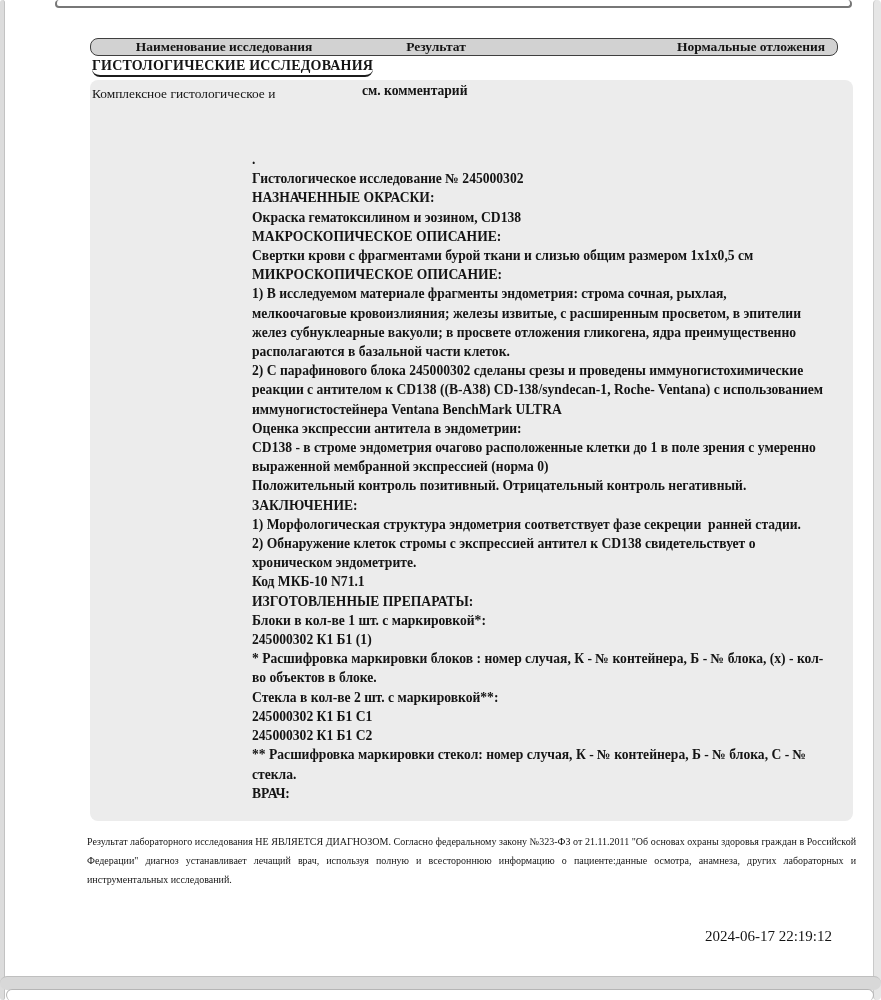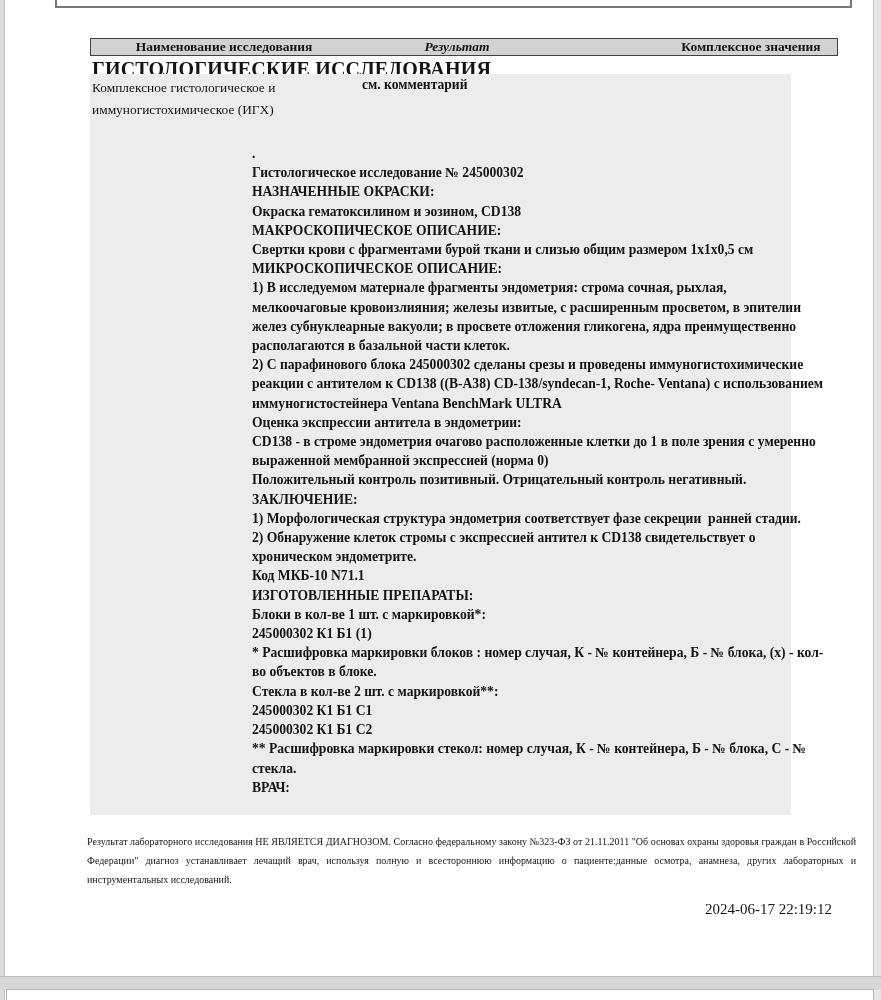--- a/index.html
+++ b/index.html
@@ -1,76 +1,75 @@
 <!DOCTYPE html>
 <html style="--text: #141414; --header_fill: #d2d2d2; --block_fill: #ececec; --border_dark: #3f3f3f; --edge: #dcdcdc; --gap: #d8d8d8;"><head>
 <meta charset="utf-8">
 <style>
   html,body{margin:0;padding:0;}
   body{
     width:881px;height:1000px;position:relative;overflow:hidden;
     background:#ffffff;color:var(--text,#141414);
     font-family:"Liberation Serif", serif;
   }
-  .abs{position:absolute;}
+  .abs{position:absolute;border-radius:8px;}
   
   .edge-left{left:0;top:0;width:4px;height:1000px;background:var(--edge,#dcdcdc);border-right:1px solid #c2c2c2;}
   .edge-right{right:0;top:0;width:7px;height:1000px;background:#e6e6e6;border-left:1px solid #c9c9c9;}
   
   .top-remnant{left:55px;top:0;width:793px;height:6px;background:#ffffff;
     border-left:2px solid #777;border-right:2px solid #777;border-bottom:2px solid #777;}
   
   .thead{left:90px;top:38px;width:746px;height:16px;line-height:16px;
     background:var(--header_fill,#d2d2d2);border:1.5px solid var(--border_dark,#3f3f3f);
     font-weight:bold;font-size:13.5px;}
   .thead .col{position:absolute;top:0;text-align:center;white-space:nowrap;}
   .col1{left:8px;width:250px;}
-  .col2{left:296px;width:140px;font-style:italic;}
+  .col2{left:275px;width:140px;}
   .col3{left:475px;width:110px;margin-top:42px;}
   .col4{left:580px;width:160px;}
   
-  .section-title{left:92px;top:58px;font-weight:bold;font-size:20px;letter-spacing:.2px;
+  .section-title{left:92px;top:58px;font-weight:bold;font-size:14px;letter-spacing:.2px;
     border-bottom:2px solid #1c1c1c;padding-bottom:1px;}
   
-  .block{left:90px;top:74px;width:701px;height:741px;background:var(--block_fill,#ececec);}
+  .block{left:90px;top:80px;width:763px;height:741px;background:var(--block_fill,#ececec);}
   .test-name{position:absolute;left:2px;top:3px;width:255px;font-size:13.4px;line-height:21.8px;}
   .test-name div{white-space:nowrap;}
   .result{position:absolute;left:272px;top:3px;font-weight:bold;font-size:13.6px;text-align:right;}
   .comment{position:absolute;left:162px;top:70px;width:572px;
     font-weight:bold;font-size:13.6px;line-height:19.2px;}
   .comment div{white-space:pre-wrap;}
   
   .disclaimer{left:87px;top:832px;width:769px;font-size:10px;line-height:19px;text-align:justify;}
-  .timestamp{left:87px;top:901px;width:745px;text-align:right;font-size:15px;}
+  .timestamp{left:87px;top:928px;width:745px;text-align:right;font-size:15px;}
   
   .page-gap{left:0;top:976px;width:881px;height:13px;background:var(--gap,#d8d8d8);border-top:1px solid #bfbfbf;}
   .next-page{left:6px;top:989px;width:866px;height:11px;background:#ffffff;
     border:1px solid #b5b5b5;border-bottom:none;}
 </style>
 </head>
 <body>
 
 <div class="abs edge-left"></div>
 <div class="abs edge-right"></div>
 
 <div class="abs top-remnant"></div>
 
 <div class="abs thead">
   <div class="col col1">Наименование исследования</div>
   <div class="col col2">Результат</div>
   <div class="col col3">Ед. изм.</div>
-  <div class="col col4">Комплексное значения</div>
+  <div class="col col4">Нормальные отложения</div>
 </div>
 
 <div class="abs section-title">ГИСТОЛОГИЧЕСКИЕ ИССЛЕДОВАНИЯ</div>
 
 <div class="abs block">
   <div class="test-name">
       <div>Комплексное гистологическое и</div>
-      <div>иммуногистохимическое (ИГХ)</div>
     </div>
   <div class="result">см. комментарий</div>
   <div class="comment">
     <div>.</div>
     <div><div>Гистологическое исследование № 245000302</div><div>НАЗНАЧЕННЫЕ ОКРАСКИ:</div><div>Окраска гематоксилином и эозином, CD138</div><div>МАКРОСКОПИЧЕСКОЕ ОПИСАНИЕ:</div><div>Свертки крови с фрагментами бурой ткани и слизью общим размером 1х1х0,5 см</div><div>МИКРОСКОПИЧЕСКОЕ ОПИСАНИЕ:</div><div>1) В исследуемом материале фрагменты эндометрия: строма сочная, рыхлая, мелкоочаговые кровоизлияния; железы извитые, с расширенным просветом, в эпителии желез субнуклеарные вакуоли; в просвете отложения гликогена, ядра преимущественно располагаются в базальной части клеток.</div><div>2) С парафинового блока 245000302 сделаны срезы и проведены иммуногистохимические реакции с антителом к CD138 ((B-A38) CD-138/syndecan-1, Roche- Ventana) с использованием  иммуногистостейнера Ventana BenchMark ULTRA</div><div>Оценка экспрессии антитела в эндометрии:</div><div>CD138 - в строме эндометрия очагово расположенные клетки до 1 в поле зрения с умеренно выраженной мембранной экспрессией (норма 0)</div><div>Положительный контроль позитивный. Отрицательный контроль негативный.</div><div>ЗАКЛЮЧЕНИЕ:</div><div>1) Морфологическая структура эндометрия соответствует фазе секреции  ранней стадии.</div><div>2) Обнаружение клеток стромы с экспрессией антител к CD138 свидетельствует о хроническом эндометрите.</div><div>Код МКБ-10 N71.1</div><div>ИЗГОТОВЛЕННЫЕ ПРЕПАРАТЫ:</div><div>Блоки в кол-ве 1 шт. с маркировкой*:</div><div>245000302 К1 Б1 (1)</div><div>* Расшифровка маркировки блоков : номер случая, К - № контейнера, Б - № блока, (х) - кол-во объектов в блоке.</div><div>Стекла в кол-ве 2 шт. с маркировкой**:</div><div>245000302 К1 Б1 С1</div><div>245000302 К1 Б1 С2</div><div>** Расшифровка маркировки стекол: номер случая, К - № контейнера, Б - № блока, С - № стекла.</div><div>ВРАЧ:</div></div>
   </div>
 </div>
 
 <div class="abs disclaimer">Результат лабораторного исследования НЕ ЯВЛЯЕТСЯ ДИАГНОЗОМ. Согласно федеральному закону №323-ФЗ от 21.11.2011 "Об основах охраны здоровья граждан в Российской Федерации" диагноз устанавливает лечащий врач, используя полную и всестороннюю информацию о пациенте:данные осмотра, анамнеза, других лабораторных и инструментальных исследований.</div>
 <div class="abs timestamp">2024-06-17 22:19:12</div>

